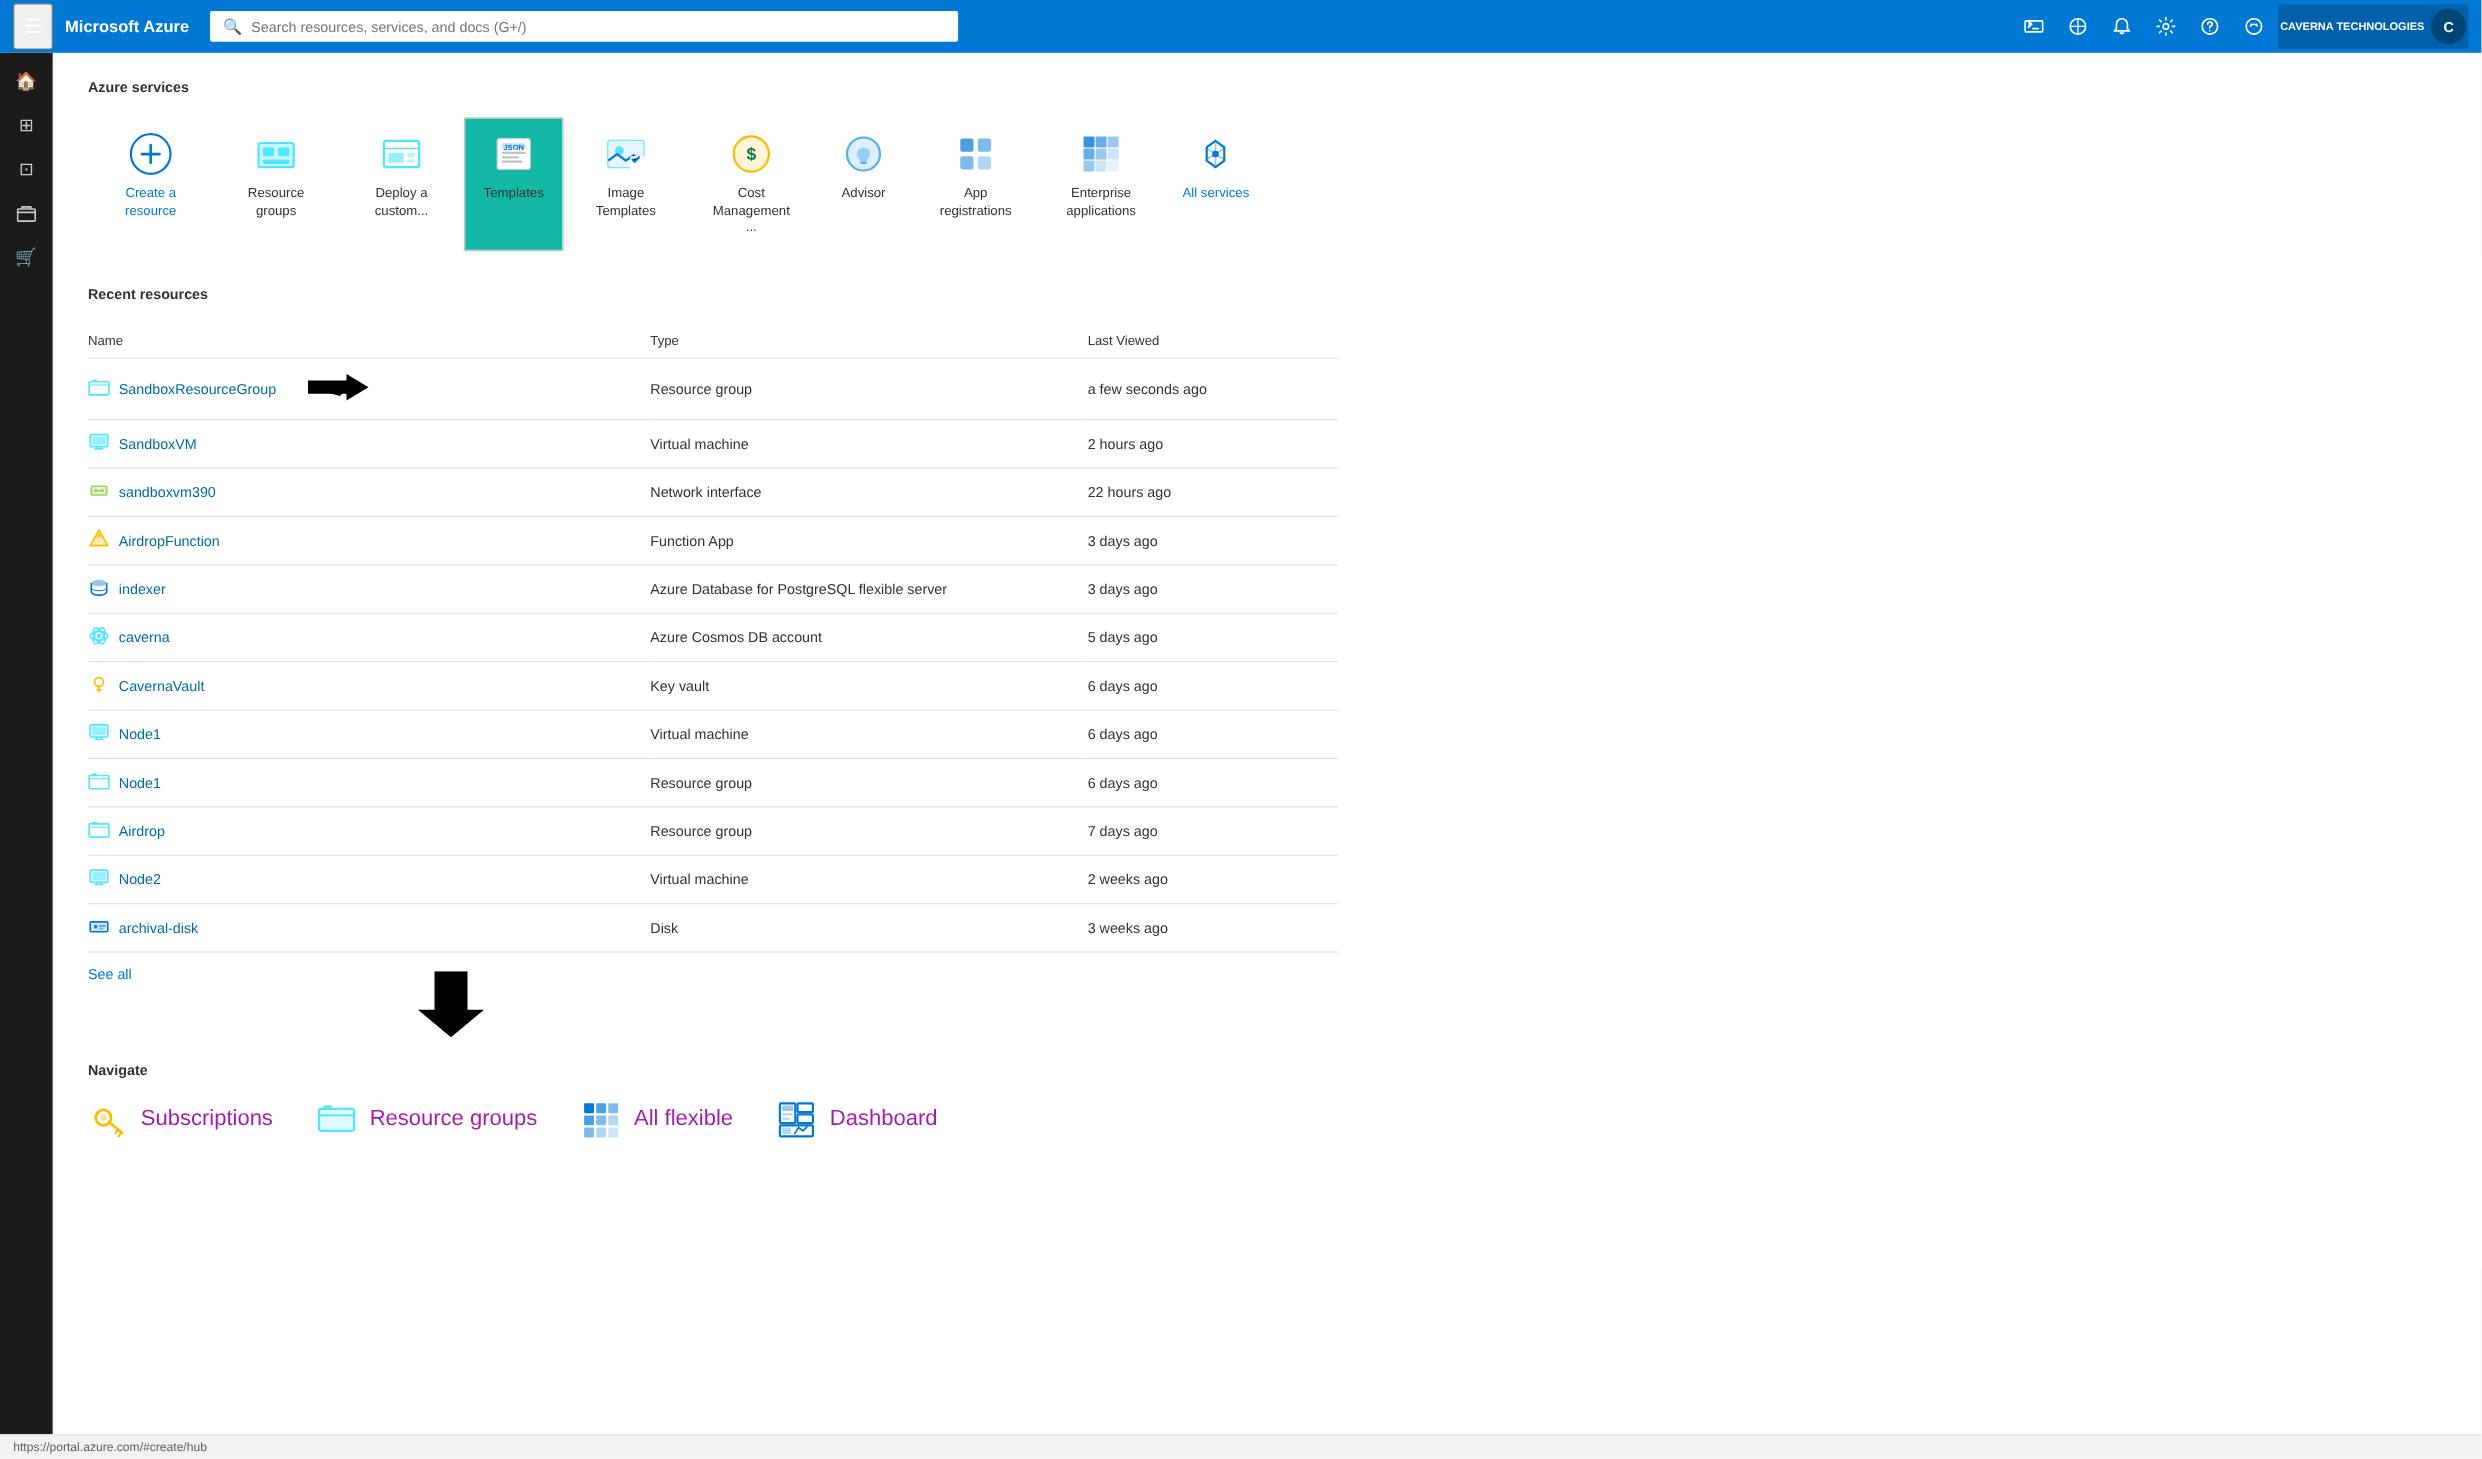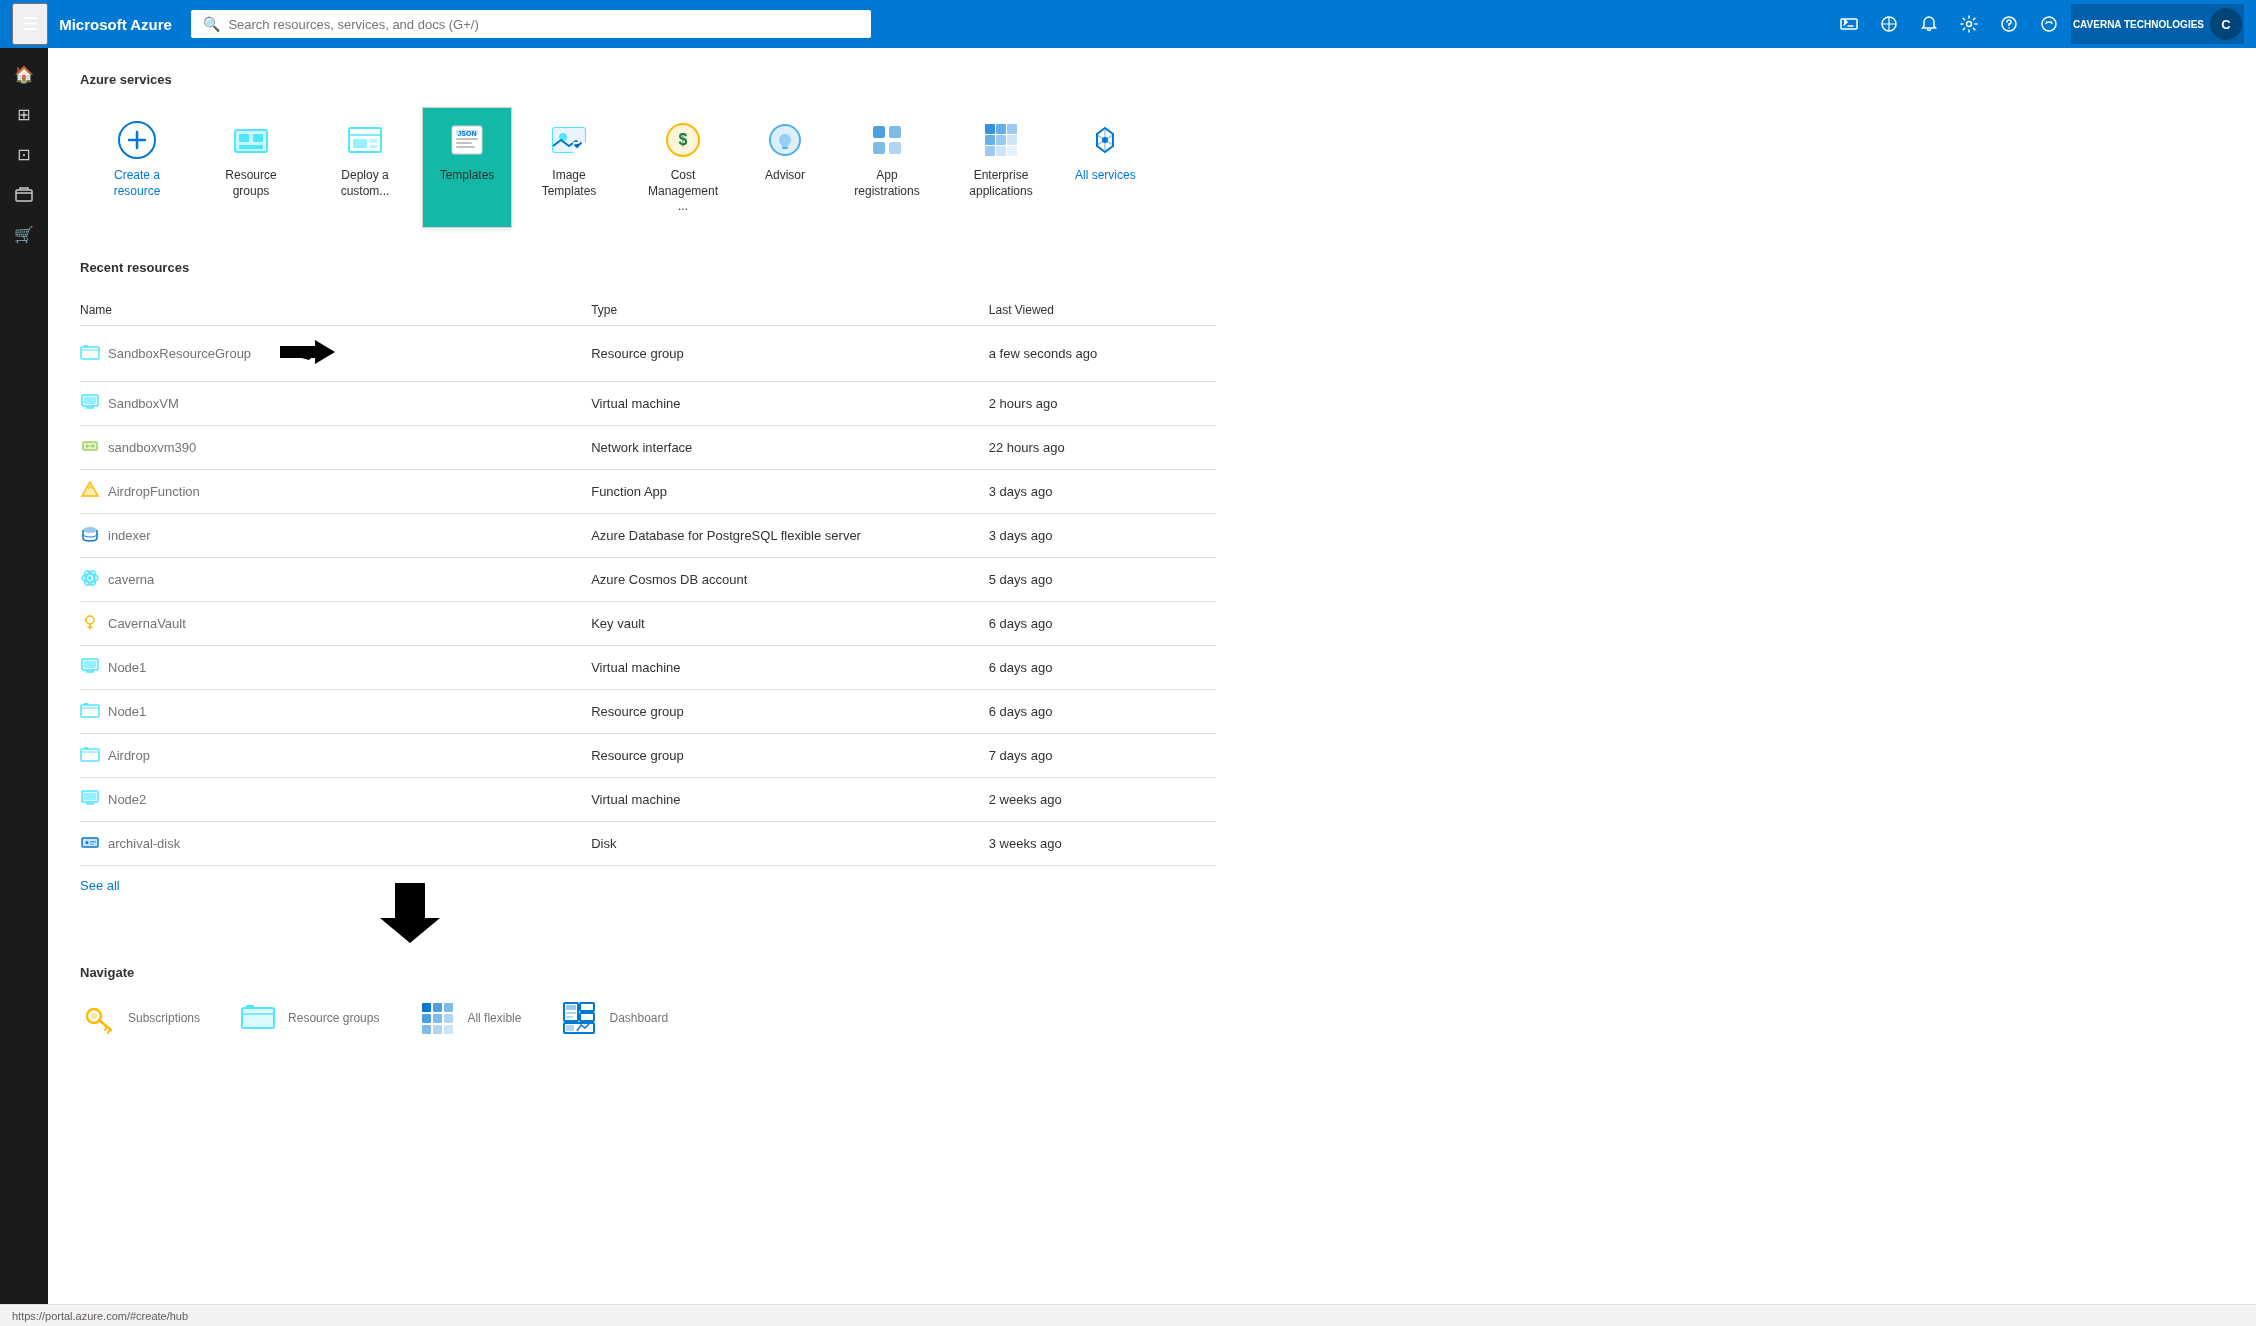--- a/index.html
+++ b/index.html
@@ -85,30 +85,30 @@
       text-align: left; padding: 8px 12px 8px 0;
       font-size: 12px; font-weight: 400; color: #323130;
       border-bottom: 1px solid #e1dfdd;
     }
     .resources-table td {
       padding: 10px 12px 10px 0;
       border-bottom: 1px solid #e1dfdd;
       font-size: 13px; color: #323130;
     }
     .resource-name-cell { display: flex; align-items: center; gap: 8px; }
-    .resource-link { color: #737373; text-decoration: none; cursor: pointer; }
+    .resource-link { color: #0369a1; text-decoration: none; cursor: pointer; }
 
     .see-all { color: #0078d4; cursor: pointer; font-size: 13px; margin-top: 12px; display: inline-block; }
 
     
     .navigate-section { margin-top: 32px; }
     .navigate-grid { display: flex; gap: 40px; flex-wrap: wrap; margin-top: 16px; }
     .navigate-item { display: flex; align-items: center; gap: 12px; cursor: pointer; }
     .navigate-icon { width: 36px; height: 36px; }
-    .navigate-label { font-size: 12px; color: #737373; }
+    .navigate-label { font-size: 20px; color: #a21caf; }
 
     
     .content::-webkit-scrollbar { width: 8px; }
     .content::-webkit-scrollbar-track { background: #f3f2f1; }
     .content::-webkit-scrollbar-thumb { background: #c8c6c4; }
 
     
     .statusbar {
       height: 22px; background: #f3f2f1; border-top: 1px solid #e1dfdd;
       display: flex; align-items: center; padding: 0 12px;

